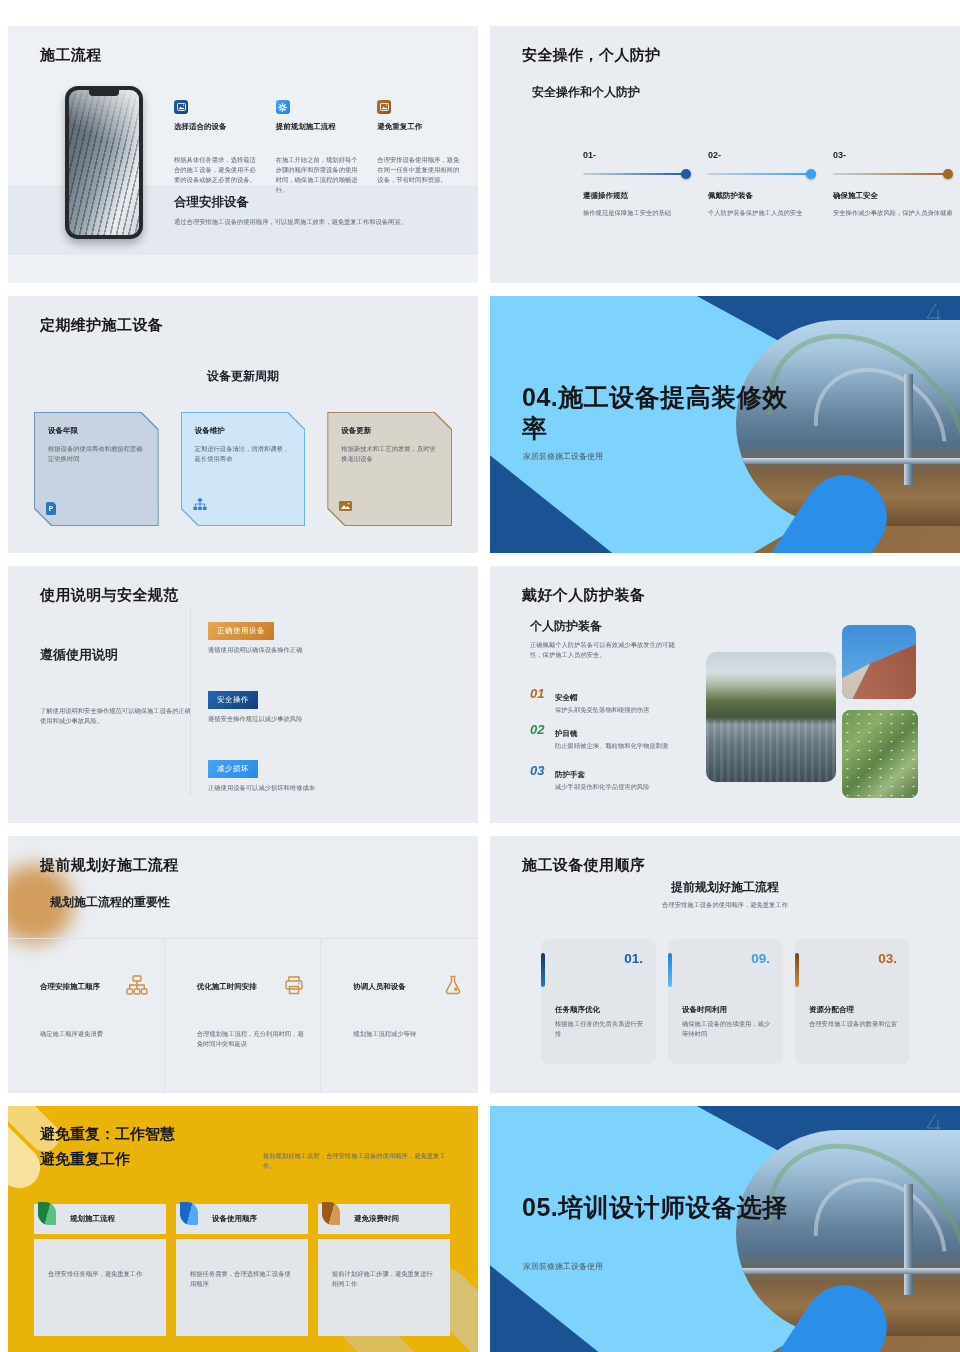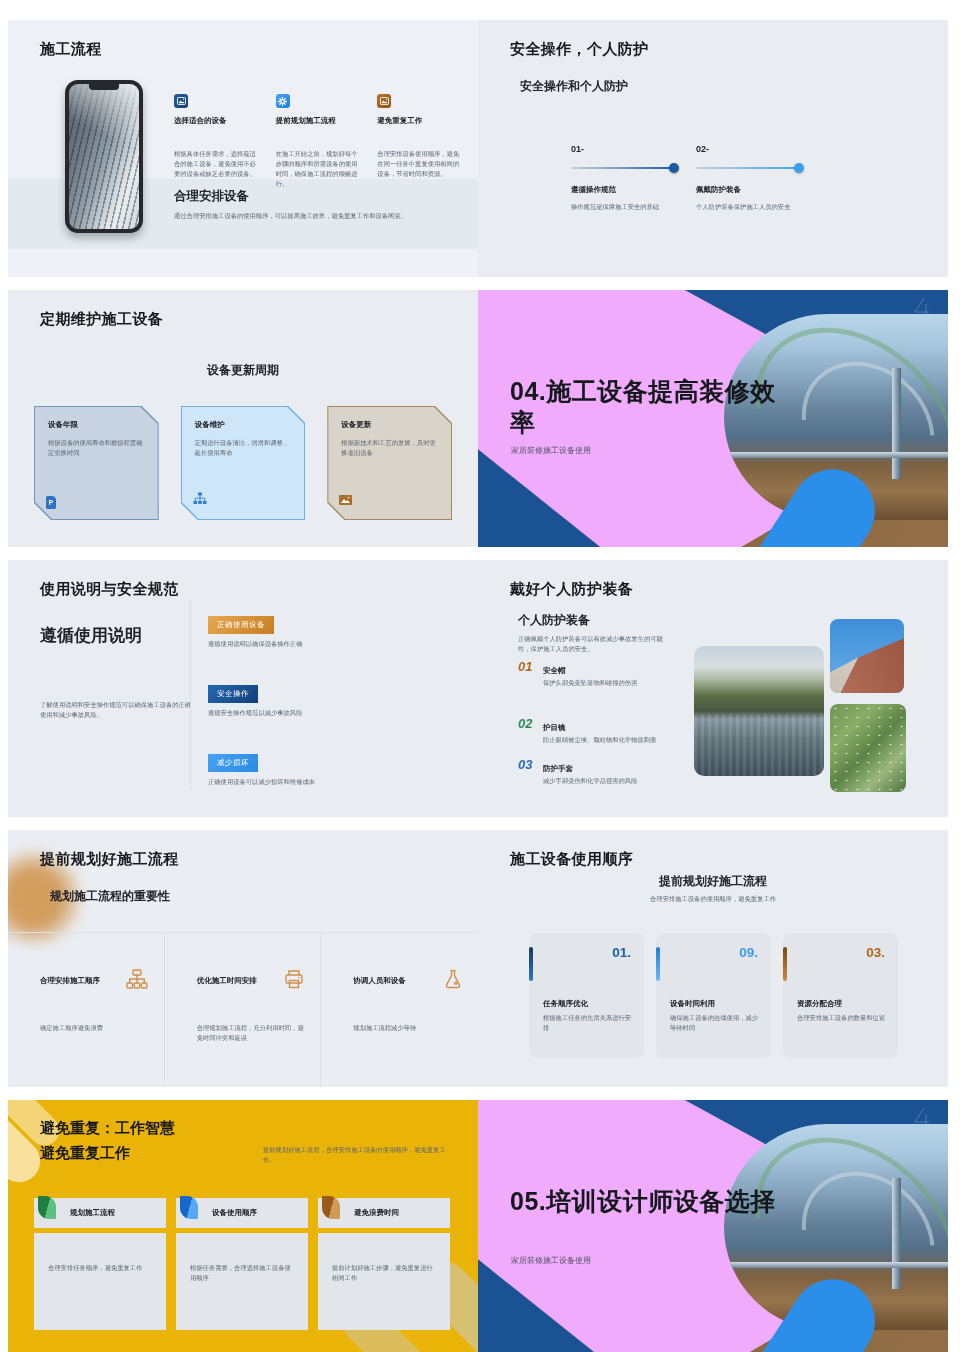--- a/index.html
+++ b/index.html
@@ -1,18 +1,18 @@
 <!DOCTYPE html>
 <html><head>
 <meta charset="utf-8">
 <style>
   *{box-sizing:border-box;margin:0;padding:0}
   body{width:960px;background:#fff;font-family:"Liberation Sans",sans-serif;color:#23262b}
-  .sheet{width:960px;height:1352px;background:#fff;padding:20px 8px 7px;display:grid;
-         grid-template-columns:470px 470px;grid-template-rows:repeat(5,257px);gap:13px 0}
+  .sheet{width:960px;height:1352px;background:#fff;padding:26px 8px 7px;display:grid;
+         grid-template-columns:470px 470px;grid-template-rows:repeat(5,257px);gap:13px 12px}
   .slide{position:relative;background:#e9edf2;overflow:hidden}
   .stitle{position:absolute;left:32px;top:20px;font-size:15px;font-weight:800;color:#17191d;letter-spacing:.4px;z-index:6}
   .h2{font-size:12px;font-weight:800;color:#202329}
   .h3{font-size:7.5px;font-weight:700;color:#202329}
   .bodytxt{font-size:6.3px;line-height:1.6;color:#5d6670}
 
   
   .s1{background:linear-gradient(180deg,#edf0f4 0%,#edf0f4 62%,#e4e9ef 62%,#e4e9ef 89%,#eef1f5 89%)}
   .phone{position:absolute;left:57px;top:60px;width:78px;height:153px;background:#25282c;border-radius:13px;
          padding:4px;box-shadow:0 5px 9px rgba(0,0,0,.28);z-index:2}
@@ -57,21 +57,21 @@
   .c3a .outer{background:#6f94bd}.c3a .inner{background:#c7d3e0}
   .c3b .outer{background:#6fb0ea}.c3b .inner{background:#cfe6f9}
   .c3c .outer{background:#a8875f}.c3c .inner{background:#d9d4ca}
   .c3icon{position:absolute;left:12px;bottom:11px}
   .doc-icon{width:10px;height:13px;background:#2f74c0;border-radius:1.5px;position:relative;display:flex;
             align-items:center;justify-content:center;color:#fff;font-size:6.5px;font-weight:700}
   .doc-icon::after{content:"";position:absolute;top:0;right:0;border-style:solid;border-width:0 3.5px 3.5px 0;
             border-color:transparent #9cc4ec transparent transparent}
 
   
-  .tslide{background:#f0abfc}
+  .tslide{background:#7dd3fc}
   .tp-band{position:absolute;inset:0;background:#1b5294;clip-path:polygon(44% 0,100% 0,100% 56%);z-index:1}
   .tp-corner{position:absolute;inset:0;background:linear-gradient(115deg,#7b5d3c,#936f46);
              clip-path:polygon(56% 100%,100% 53%,100% 100%);z-index:2}
   .tp-tri{position:absolute;inset:0;background:#1b5294;clip-path:polygon(0 62%,26% 100%,0 100%);z-index:2}
   .tp-photo{position:absolute;left:246px;top:24px;width:300px;height:206px;border-radius:103px 0 0 103px;
             overflow:hidden;z-index:3;
     background:linear-gradient(180deg,#b9d5ea 0%,#a6c5dd 16%,#85a4bd 32%,#64809a 48%,#53708a 60%,#7e6242 74%,#96744c 86%,#6b4e31 100%)}
   .tp-photo .arc1{position:absolute;left:6%;top:14%;width:76%;height:82%;border:5px solid rgba(110,165,115,.5);
                   border-radius:50%;border-bottom-color:transparent;border-right-color:transparent;transform:rotate(44deg)}
   .tp-photo .arc2{position:absolute;left:24%;top:26%;width:48%;height:58%;border:4px solid rgba(200,214,226,.6);
@@ -82,36 +82,36 @@
   .tp-photo .hpipe{position:absolute;left:0;right:0;top:67%;height:6px;
                   background:linear-gradient(180deg,#d3dde5,#6e8699)}
   .tp-cap{position:absolute;left:288px;top:172px;width:84px;height:175px;border-radius:42px;background:#2b8fe9;
           transform:rotate(33deg);z-index:4}
   .tp-title{position:absolute;left:32px;top:86px;width:285px;font-size:25px;line-height:1.25;font-weight:800;
             color:#14171b;z-index:6;letter-spacing:.5px}
   .tp-sub{position:absolute;left:33px;top:155px;font-size:8px;color:#4f565e;z-index:6}
   .sketch{position:absolute;right:12px;top:6px;z-index:2;opacity:.3}
 
   
-  .s5-head{position:absolute;left:32px;top:64px;font-size:17px}
+  .s5-head{position:absolute;left:32px;top:80px;font-size:13px}
   .s5-body{position:absolute;left:32px;top:140px;width:154px}
   .s5-div{position:absolute;left:182px;top:40px;bottom:27px;width:1px;background:#d9dee4}
   .s5-tags{position:absolute;left:200px;top:53px;width:240px}
   .tagrow{margin-bottom:33px}
   .tag{display:inline-block;padding:4px 9px;font-size:7.5px;font-weight:400;color:#fff;letter-spacing:.5px}
   .tag-orange{background:linear-gradient(135deg,#e7a850,#c87d22)}
   .tag-navy{background:linear-gradient(135deg,#2468b0,#143f78)}
   .tag-blue{background:linear-gradient(135deg,#47a2f3,#2a8ae6)}
   .tagrow .bodytxt{margin-top:5px}
 
   
   .s6-head{position:absolute;left:40px;top:52px}
   .s6-body{position:absolute;left:40px;top:74px;width:152px}
   .s6-item{position:absolute;left:40px;width:170px}
-  .i1{top:99px}.i2{top:156px}.i3{top:197px}
+  .i1{top:120px}.i2{top:156px}.i3{top:197px}
   .s6-num{font-style:italic;font-weight:800;font-size:13px;display:inline-block;width:25px;vertical-align:top}
   .n-brown{color:#b06a22}.n-green{color:#2e8b57}.n-blue{color:#2b6cb8}
   .s6-ih{display:inline-block;font-size:7.5px;font-weight:700;margin-top:4px}
   .s6-ib{margin-left:25px;margin-top:1px;width:140px}
   .photo{position:absolute;overflow:hidden}
   .ph1{left:216px;top:86px;width:130px;height:130px;border-radius:10px;
     background:linear-gradient(180deg,#c6d2da 0%,#d9dee1 16%,#aab89f 26%,#5d7045 38%,#475640 50%,#8a9aa3 56%,#66787f 72%,#42525c 100%)}
   .ph1::after{content:"";position:absolute;left:0;right:0;top:52%;bottom:0;
     background:repeating-linear-gradient(90deg,rgba(255,255,255,.07) 0 3px,rgba(0,0,0,.05) 3px 7px)}
   .ph2{left:352px;top:59px;width:74px;height:74px;border-radius:8px;background:linear-gradient(180deg,#3e8ed8,#6cb0ea)}
@@ -241,20 +241,28 @@
         <div class="bodytxt">操作规范是保障施工安全的基础</div>
       </div>
       <div>
         <div class="stepnum">02-</div>
         <div class="stepline ln-blue">
             <span class="stepdot dt-blue"></span>
           </div>
         <div class="h3">佩戴防护装备</div>
         <div class="bodytxt">个人防护装备保护施工人员的安全</div>
       </div>
+      <div>
+        <div class="stepnum">03-</div>
+        <div class="stepline ln-brown">
+            <span class="stepdot dt-brown"></span>
+          </div>
+        <div class="h3">确保施工安全</div>
+        <div class="bodytxt">安全操作减少事故风险，保护人员身体健康</div>
+      </div>
     </div>
   </section>
 
   <section class="slide">
     <div class="stitle">定期维护施工设备</div>
     <div class="s3-sub h2">设备更新周期</div>
     <div class="s3-cards">
       <div class="card3 c3a">
         <div class="outer cut"></div>
         <div class="inner cut">

